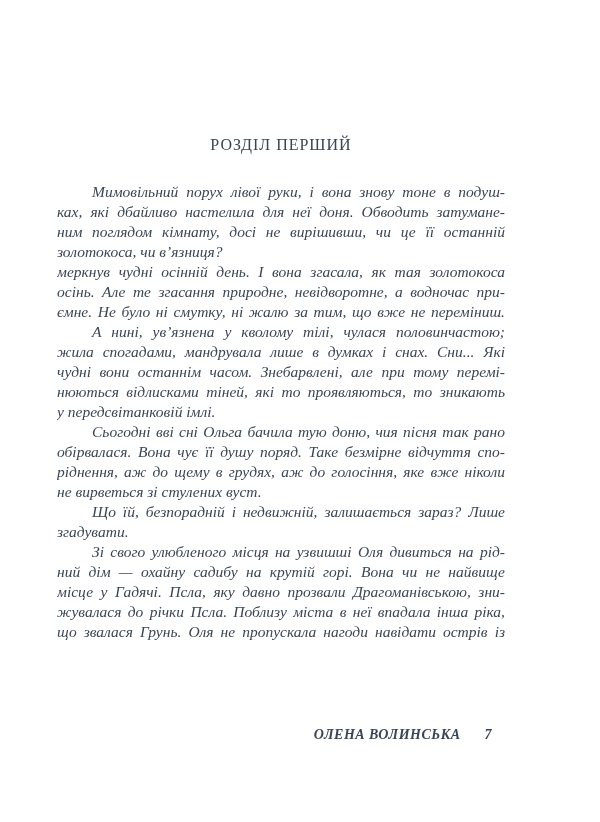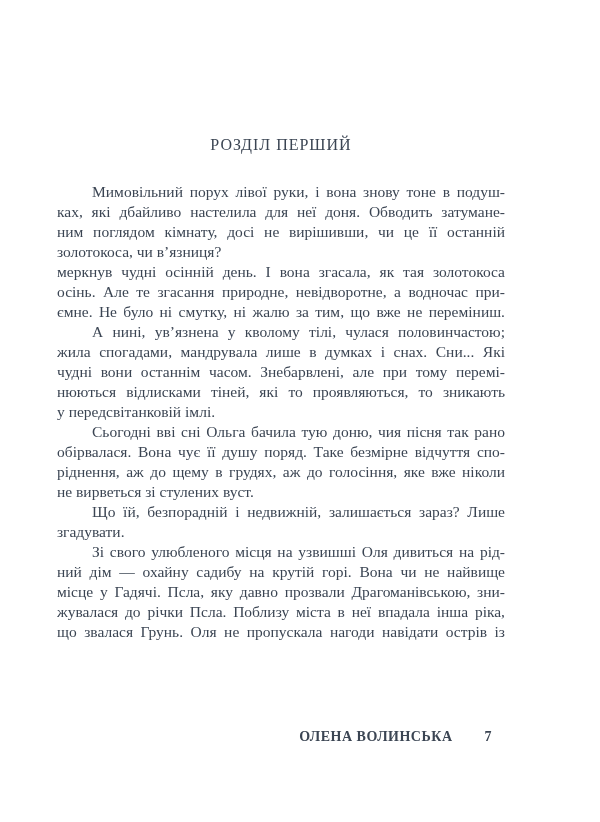--- a/index.html
+++ b/index.html
@@ -37,41 +37,43 @@
     width: 448px;
   }
   .line {
     height: 20px;
     line-height: 20px;
     overflow: hidden;
     font-size: 15.5px;
     text-align: justify;
     text-align-last: justify;
     white-space: normal;
+    font-style: italic;
   }
   .line.indent {
     text-indent: 35px;
   }
   .line.para-end {
     text-align-last: left;
   }
   .footer {
     position: absolute;
     top: 727px;
     left: 57px;
     width: 435px;
     height: 18px;
     display: flex;
     justify-content: flex-end;
-    align-items: flex-end;
-    gap: 32px;
+    align-items: flex-start;
+    gap: 24px;
     font-size: 14px;
     font-weight: bold;
     letter-spacing: 0.5px;
     color: var(--text-color, #3b4553);
+    font-style: italic;
   }
 </style>
 </head>
 <body>
 
 <div class="page">
 
   <h1 class="chapter-title">РОЗДІЛ ПЕРШИЙ</h1>
 
   <div class="body-text">

